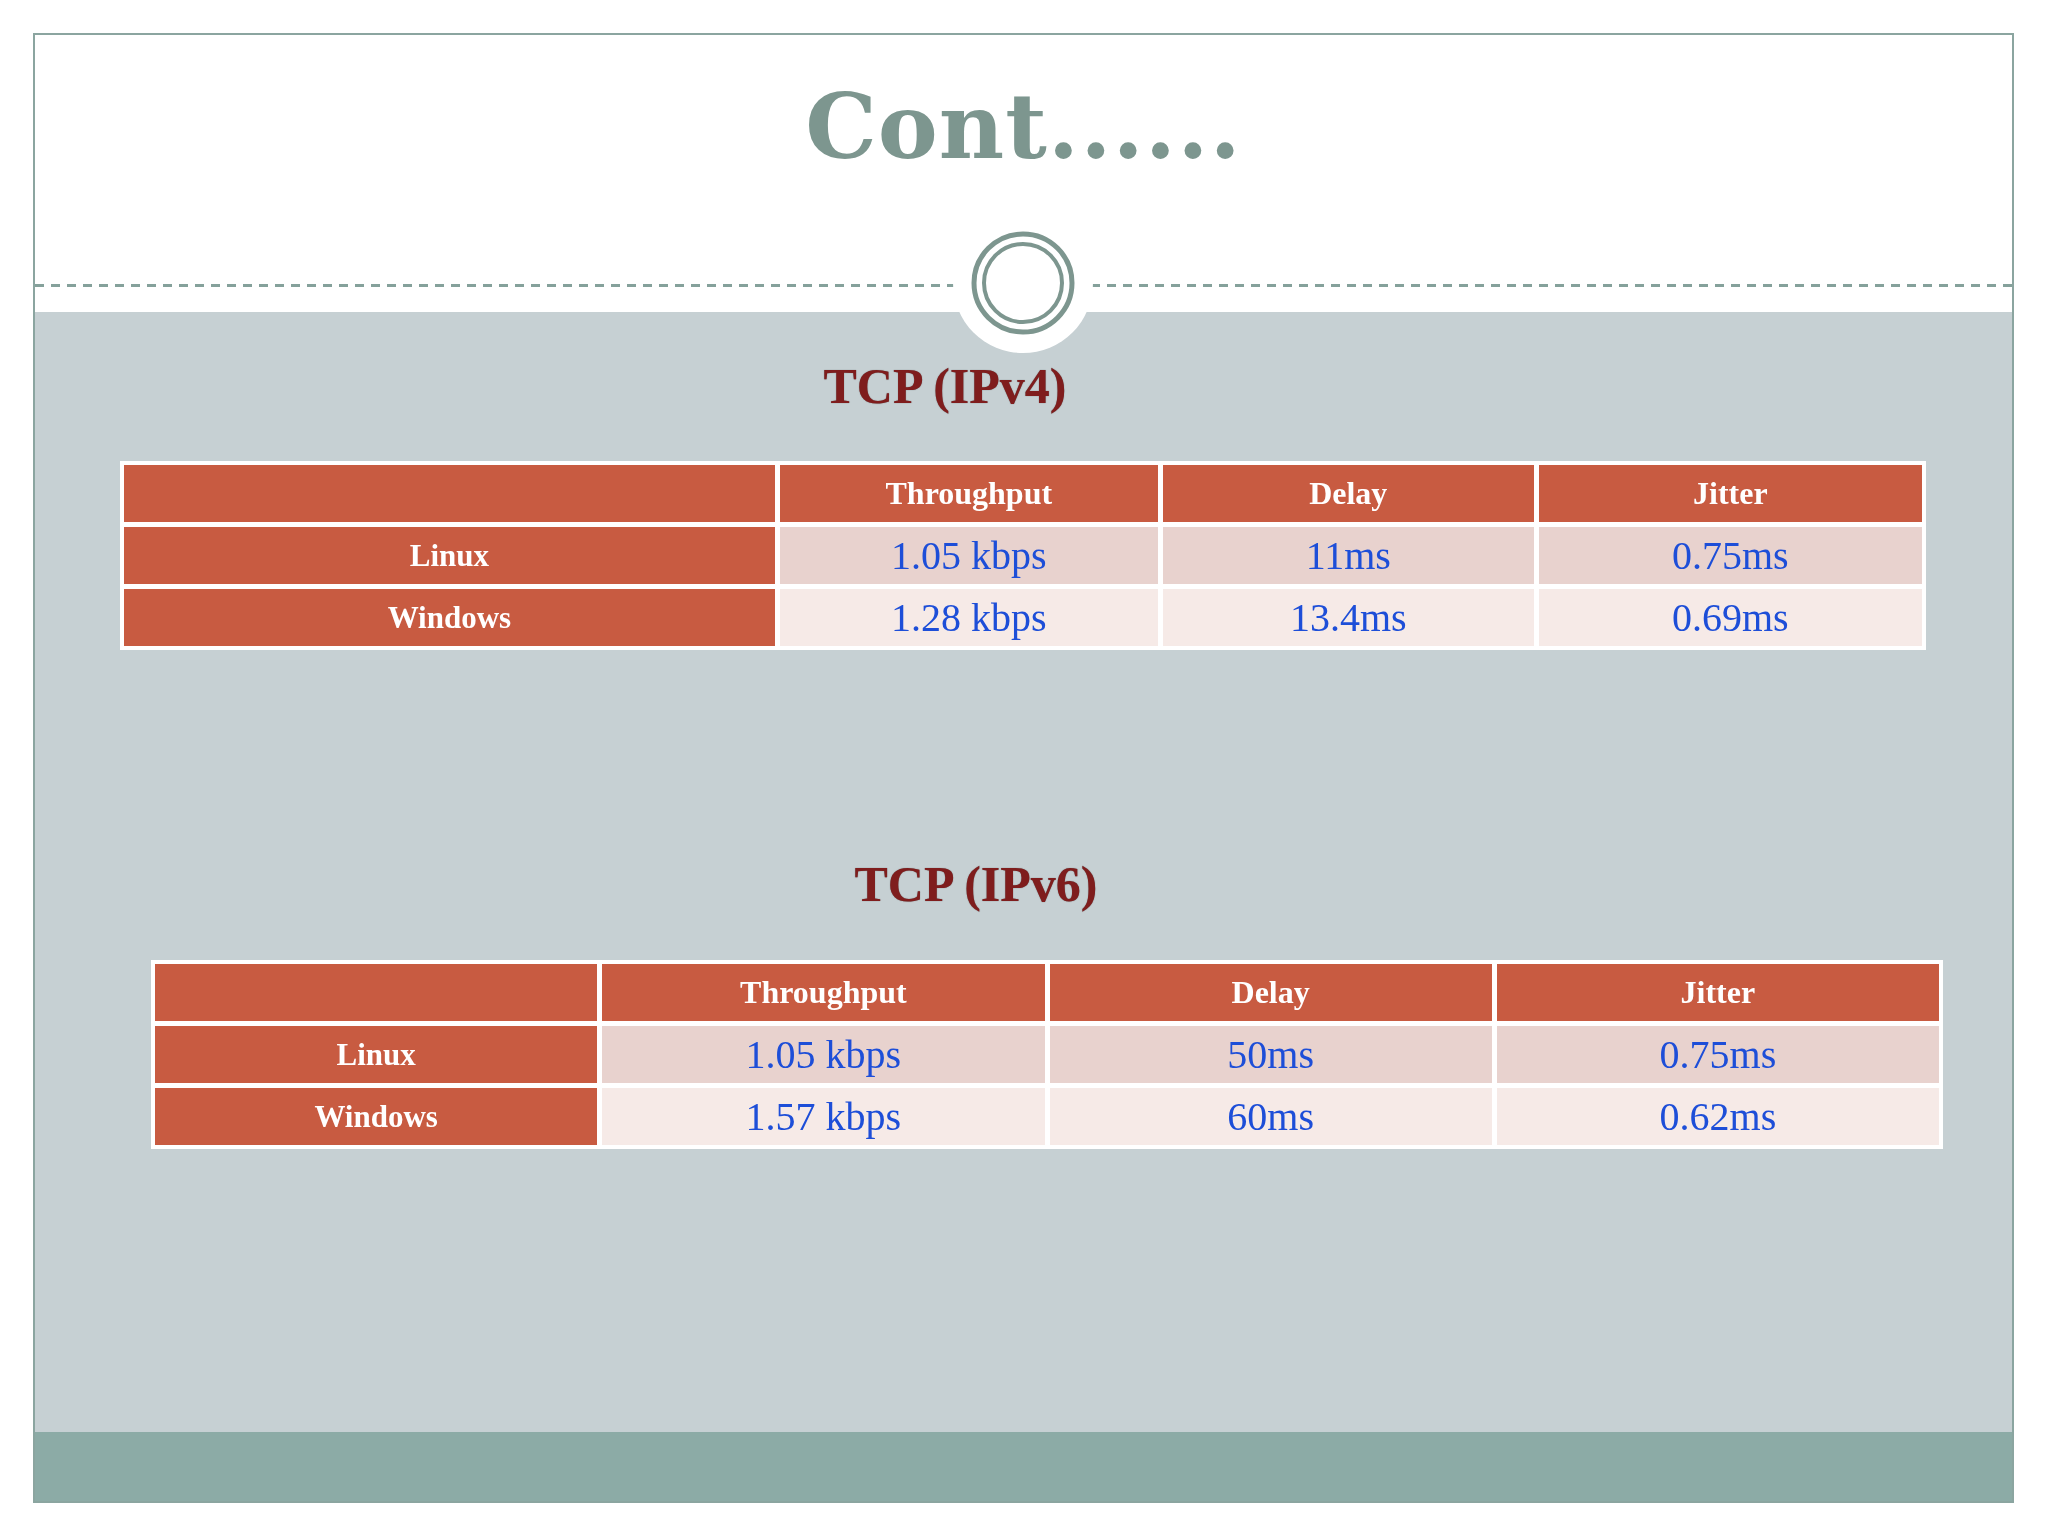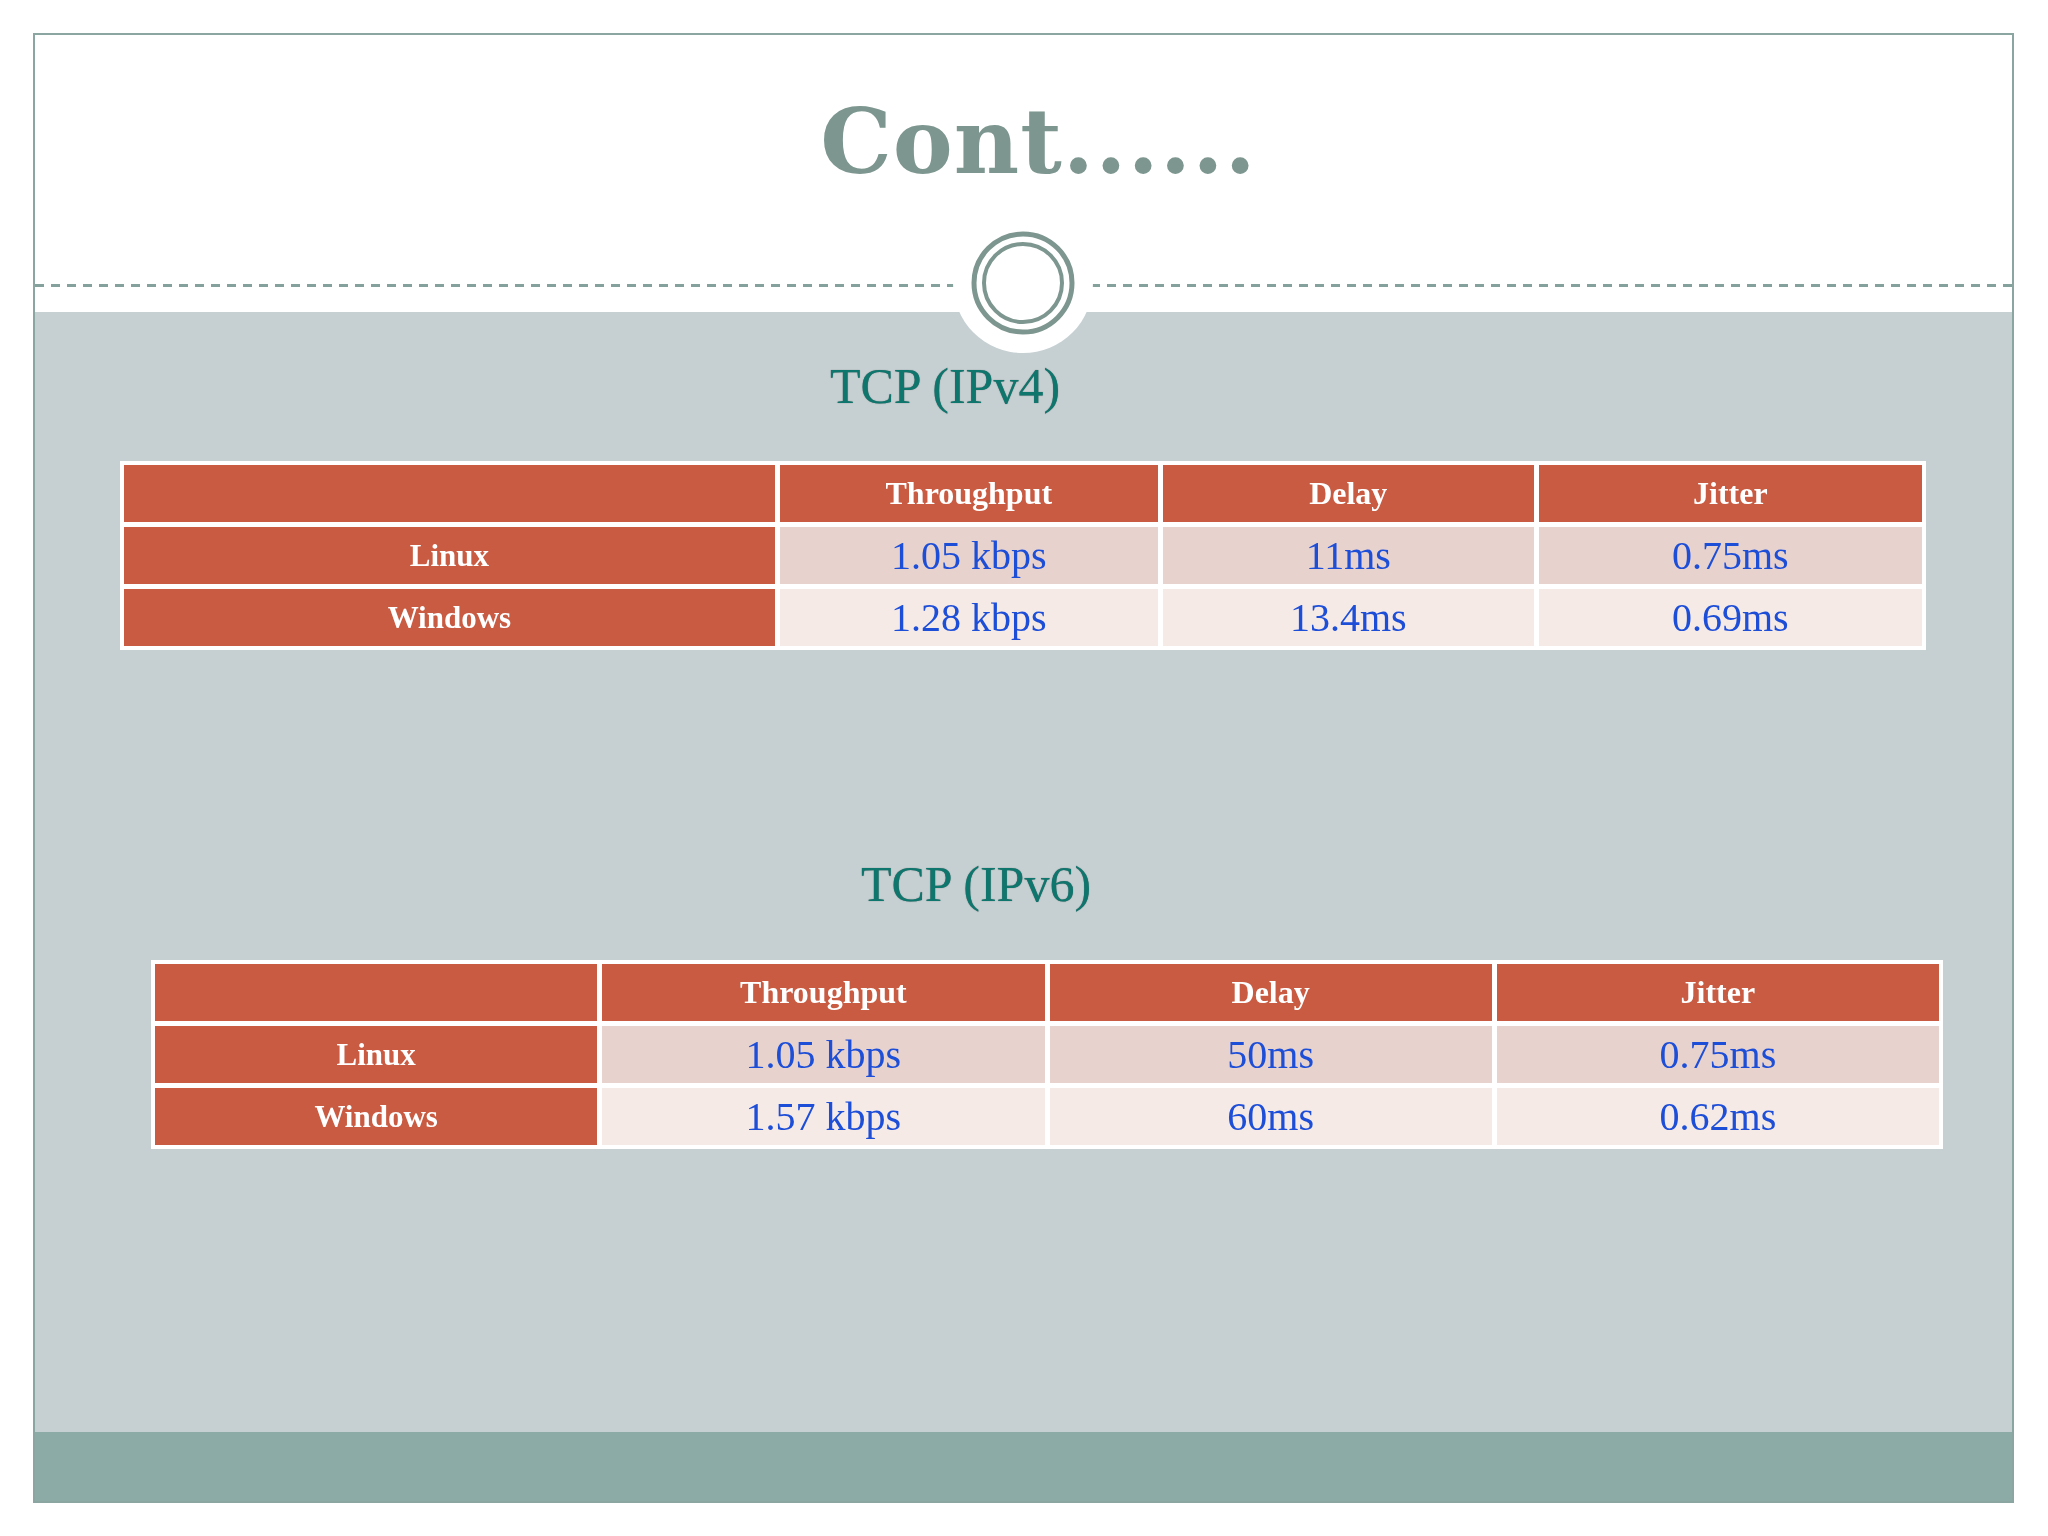--- a/index.html
+++ b/index.html
@@ -34,41 +34,41 @@
   .main-title{
     position:absolute;
     left:0;top:38px;width:100%;
     text-align:center;
     font-family:"DejaVu Serif", serif;
     font-weight:bold;
     font-size:90px;
     letter-spacing:1px;
     color:#7d968f;
     z-index:2;
-    margin:15px;
+    margin:0;
   }
   .divider{
     position:absolute;
     left:0;top:249px;
     width:1977px;height:3px;
     background:repeating-linear-gradient(90deg,#85a19b 0 9px,rgba(0,0,0,0) 9px 16px);
     z-index:1;
   }
   .ornament{
     position:absolute;
     left:913px;top:173px;
     width:150px;height:150px;
     z-index:3;
   }
   .tbl-title{
     position:absolute;
     text-align:center;
-    font-weight:normal;
+    font-weight:bold;
     font-size:50px;
-    color:#0f766e;
+    color:#7f1d1d;
     z-index:2;
     text-shadow:0 0 1px rgba(0,0,0,.5);
   }
   .tbl-title.t1{ left:0; top:322px; width:1820px; }
   .tbl-title.t2{ left:8px; top:820px; width:1866px; }
 
   .datatable{
     position:absolute;
     background:#ffffff;
     padding:4px;

